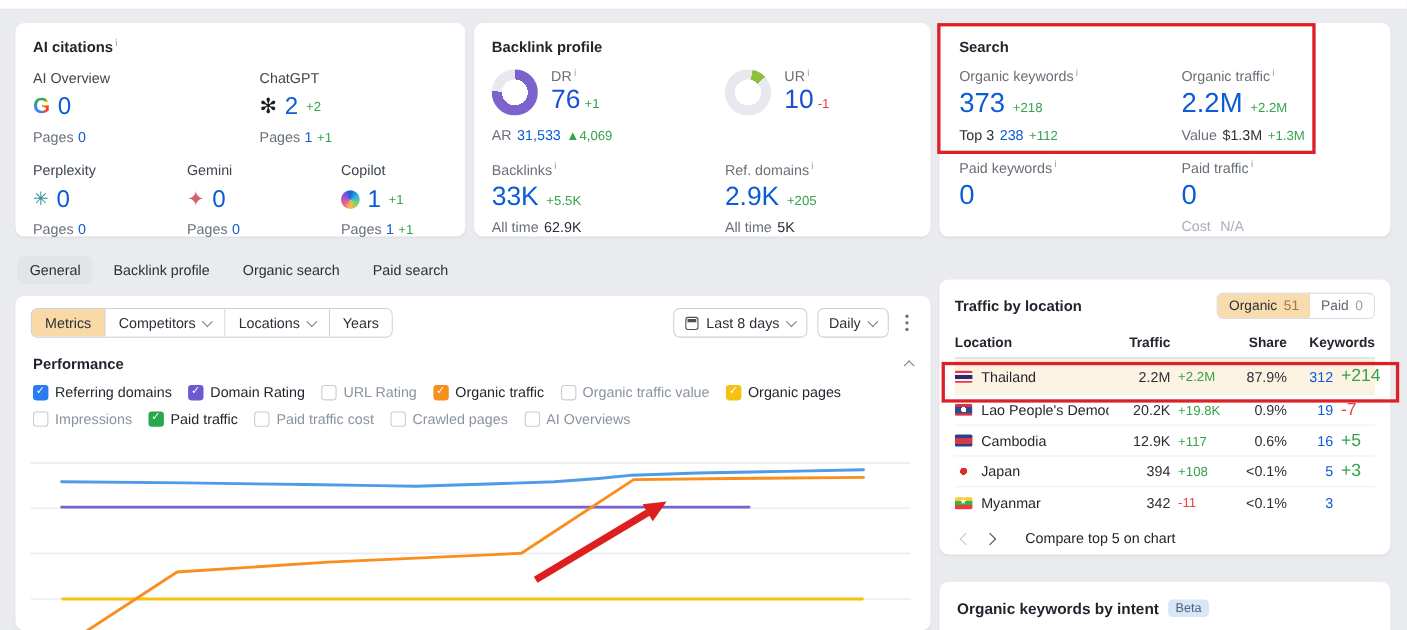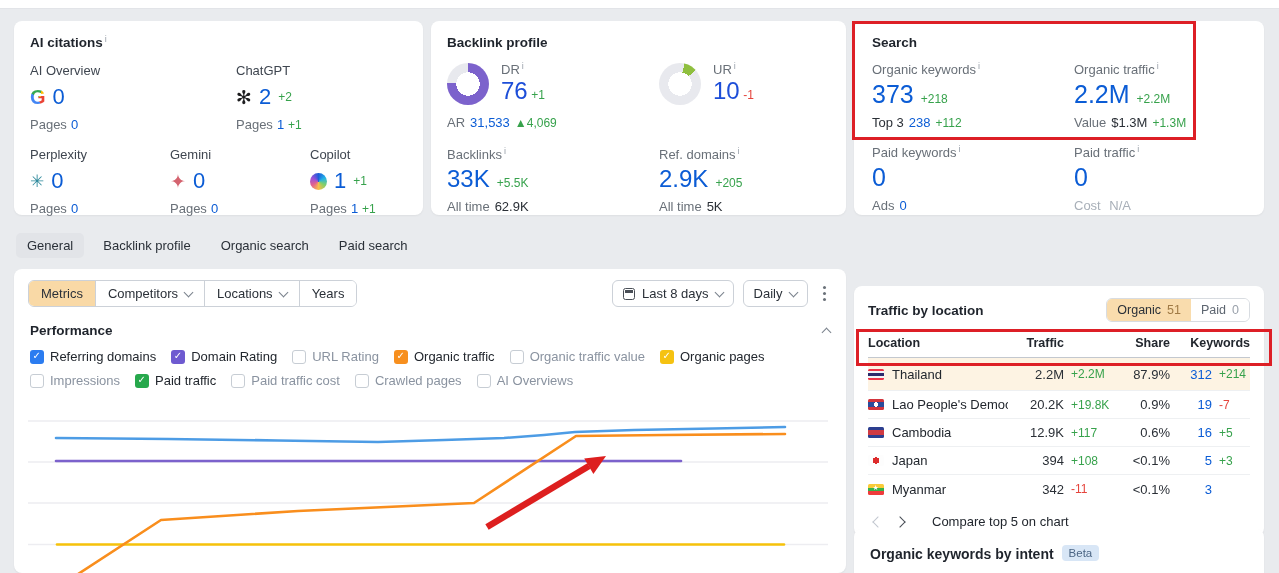--- a/index.html
+++ b/index.html
@@ -8,21 +8,21 @@
     font-family:"Liberation Sans","DejaVu Sans",sans-serif;
     background:#e9ebee; color:#22272e; position:relative; overflow:hidden;
     font-size:13px;
   }
   .topbar { position:absolute; left:0; top:0; width:1279px; height:9px; background:#fff; border-bottom:1px solid #e2e4e8; }
   .card { position:absolute; background:#fff; border-radius:8px; box-shadow:0 1px 2px rgba(0,0,0,.05); }
   .card-ai       { left:14px; top:21px;  width:409px; height:194px; padding:14px 16px; }
   .card-backlink { left:431px; top:21px; width:415px; height:194px; padding:14px 16px; }
   .card-search   { left:854px; top:21px; width:410px; height:194px; padding:14px 18px; }
   .card-chart    { left:14px; top:269px; width:832px; height:304px; padding:0; overflow:hidden; }
-  .card-loc      { left:854px; top:286px; width:410px; height:250px; padding:12px 14px 0 14px; }
+  .card-loc      { left:854px; top:254px; width:410px; height:250px; padding:12px 14px 0 14px; }
   .card-intent   { left:854px; top:529px; width:410px; height:60px; padding:16px 16px; }
 
   .ttl { font-weight:bold; font-size:13.5px; color:#1f242c; }
   .lbl { color:#697078; font-size:13px; }
   .muted { color:#a8afb8; }
   .dark { color:#2a2f36; }
   .blue { color:#0b5cd5; }
   .green { color:#37a24c; }
   .red { color:#e5443c; }
   .info { color:#9aa1ab; font-size:9px; vertical-align:super; margin-left:2px; line-height:0; }
@@ -115,21 +115,21 @@
   .tg-seg:not(.active) { color:#5d6570; }
   .tg-seg:not(.active) .tg-count { color:#9aa1ab; }
   .loc-cols { display:flex; align-items:center; margin-top:14px; padding-bottom:7px; border-bottom:1px solid #c3c8cf; font-weight:bold; font-size:12.5px; color:#22272e; }
   .loc-row { display:flex; align-items:center; height:28px; border-bottom:1px solid #eef0f2; cursor:pointer; }
   .loc-row.hl { background:#fdf3e3; height:33px; }
   .c-name { flex:1; display:flex; align-items:center; gap:8px; overflow:hidden; white-space:nowrap; }
   .c-tval { width:56px; text-align:right; }
   .c-tdelta { width:56px; text-align:left; padding-left:7px; font-size:12px; }
   .c-share { width:50px; text-align:right; }
   .c-kw { width:42px; text-align:right; }
-  .c-kwd { width:38px; text-align:left; padding-left:7px; font-size:12px; }
+  .c-kwd { width:38px; text-align:left; padding-left:7px; font-size:16px; }
   .flag { width:16px; height:11px; border-radius:1.5px; flex:0 0 16px; position:relative; }
   .flag-thailand { background:linear-gradient(180deg,#ed3347 0 16%,#f2f4f6 16% 34%,#2c2a6b 34% 66%,#f2f4f6 66% 84%,#ed3347 84%); }
   .flag-laos { background:radial-gradient(circle at 50% 50%,#fff 0 2.4px,transparent 2.5px),linear-gradient(180deg,#d2343c 0 25%,#2a4b9b 25% 75%,#d2343c 75%); }
   .flag-cambodia { background:linear-gradient(180deg,#2c3e8f 0 25%,#d03a42 25% 75%,#2c3e8f 75%); }
   .flag-japan { background:radial-gradient(circle at 50% 50%,#dd2b2b 0 3.2px,#fdfdfd 3.3px); }
   .flag-myanmar { background:linear-gradient(180deg,#f9cb38 0 33%,#35b24a 33% 66%,#ee3b3b 66%); }
   .flag-myanmar::after { content:"★"; position:absolute; left:4.5px; top:0.5px; font-size:7px; color:#fff; }
   .loc-foot { display:flex; align-items:center; gap:14px; padding:11px 6px; }
   .pg { width:8px; height:8px; border-right:1.7px solid #474d55; border-bottom:1.7px solid #474d55; cursor:pointer; }
   .pg-prev { transform:rotate(135deg); border-color:#c2c7cf; }
@@ -252,21 +252,20 @@
           <span>2.2M</span>
           <span class="delta green">+2.2M</span>
         </div>
       <div class="stat-sub"><span class="lbl">Value</span><span class="dark">$1.3M</span><span class="green delta">+1.3M</span></div>
     </div>
     <div class="se-c1 se-block se-row2">
       <div class="lbl"><span>Paid keywords</span><sup class="info"></sup></div>
       <div class="stat-big">
           <span>0</span>
         </div>
-      <div class="stat-sub"><span class="lbl">Ads</span><span class="blue">0</span></div>
     </div>
     <div class="se-c2 se-block se-row2">
       <div class="lbl"><span>Paid traffic</span><sup class="info"></sup></div>
       <div class="stat-big">
           <span>0</span>
         </div>
       <div class="stat-sub muted"><span>Cost</span> <span>N/A</span></div>
     </div>
   </div>
 </div>

